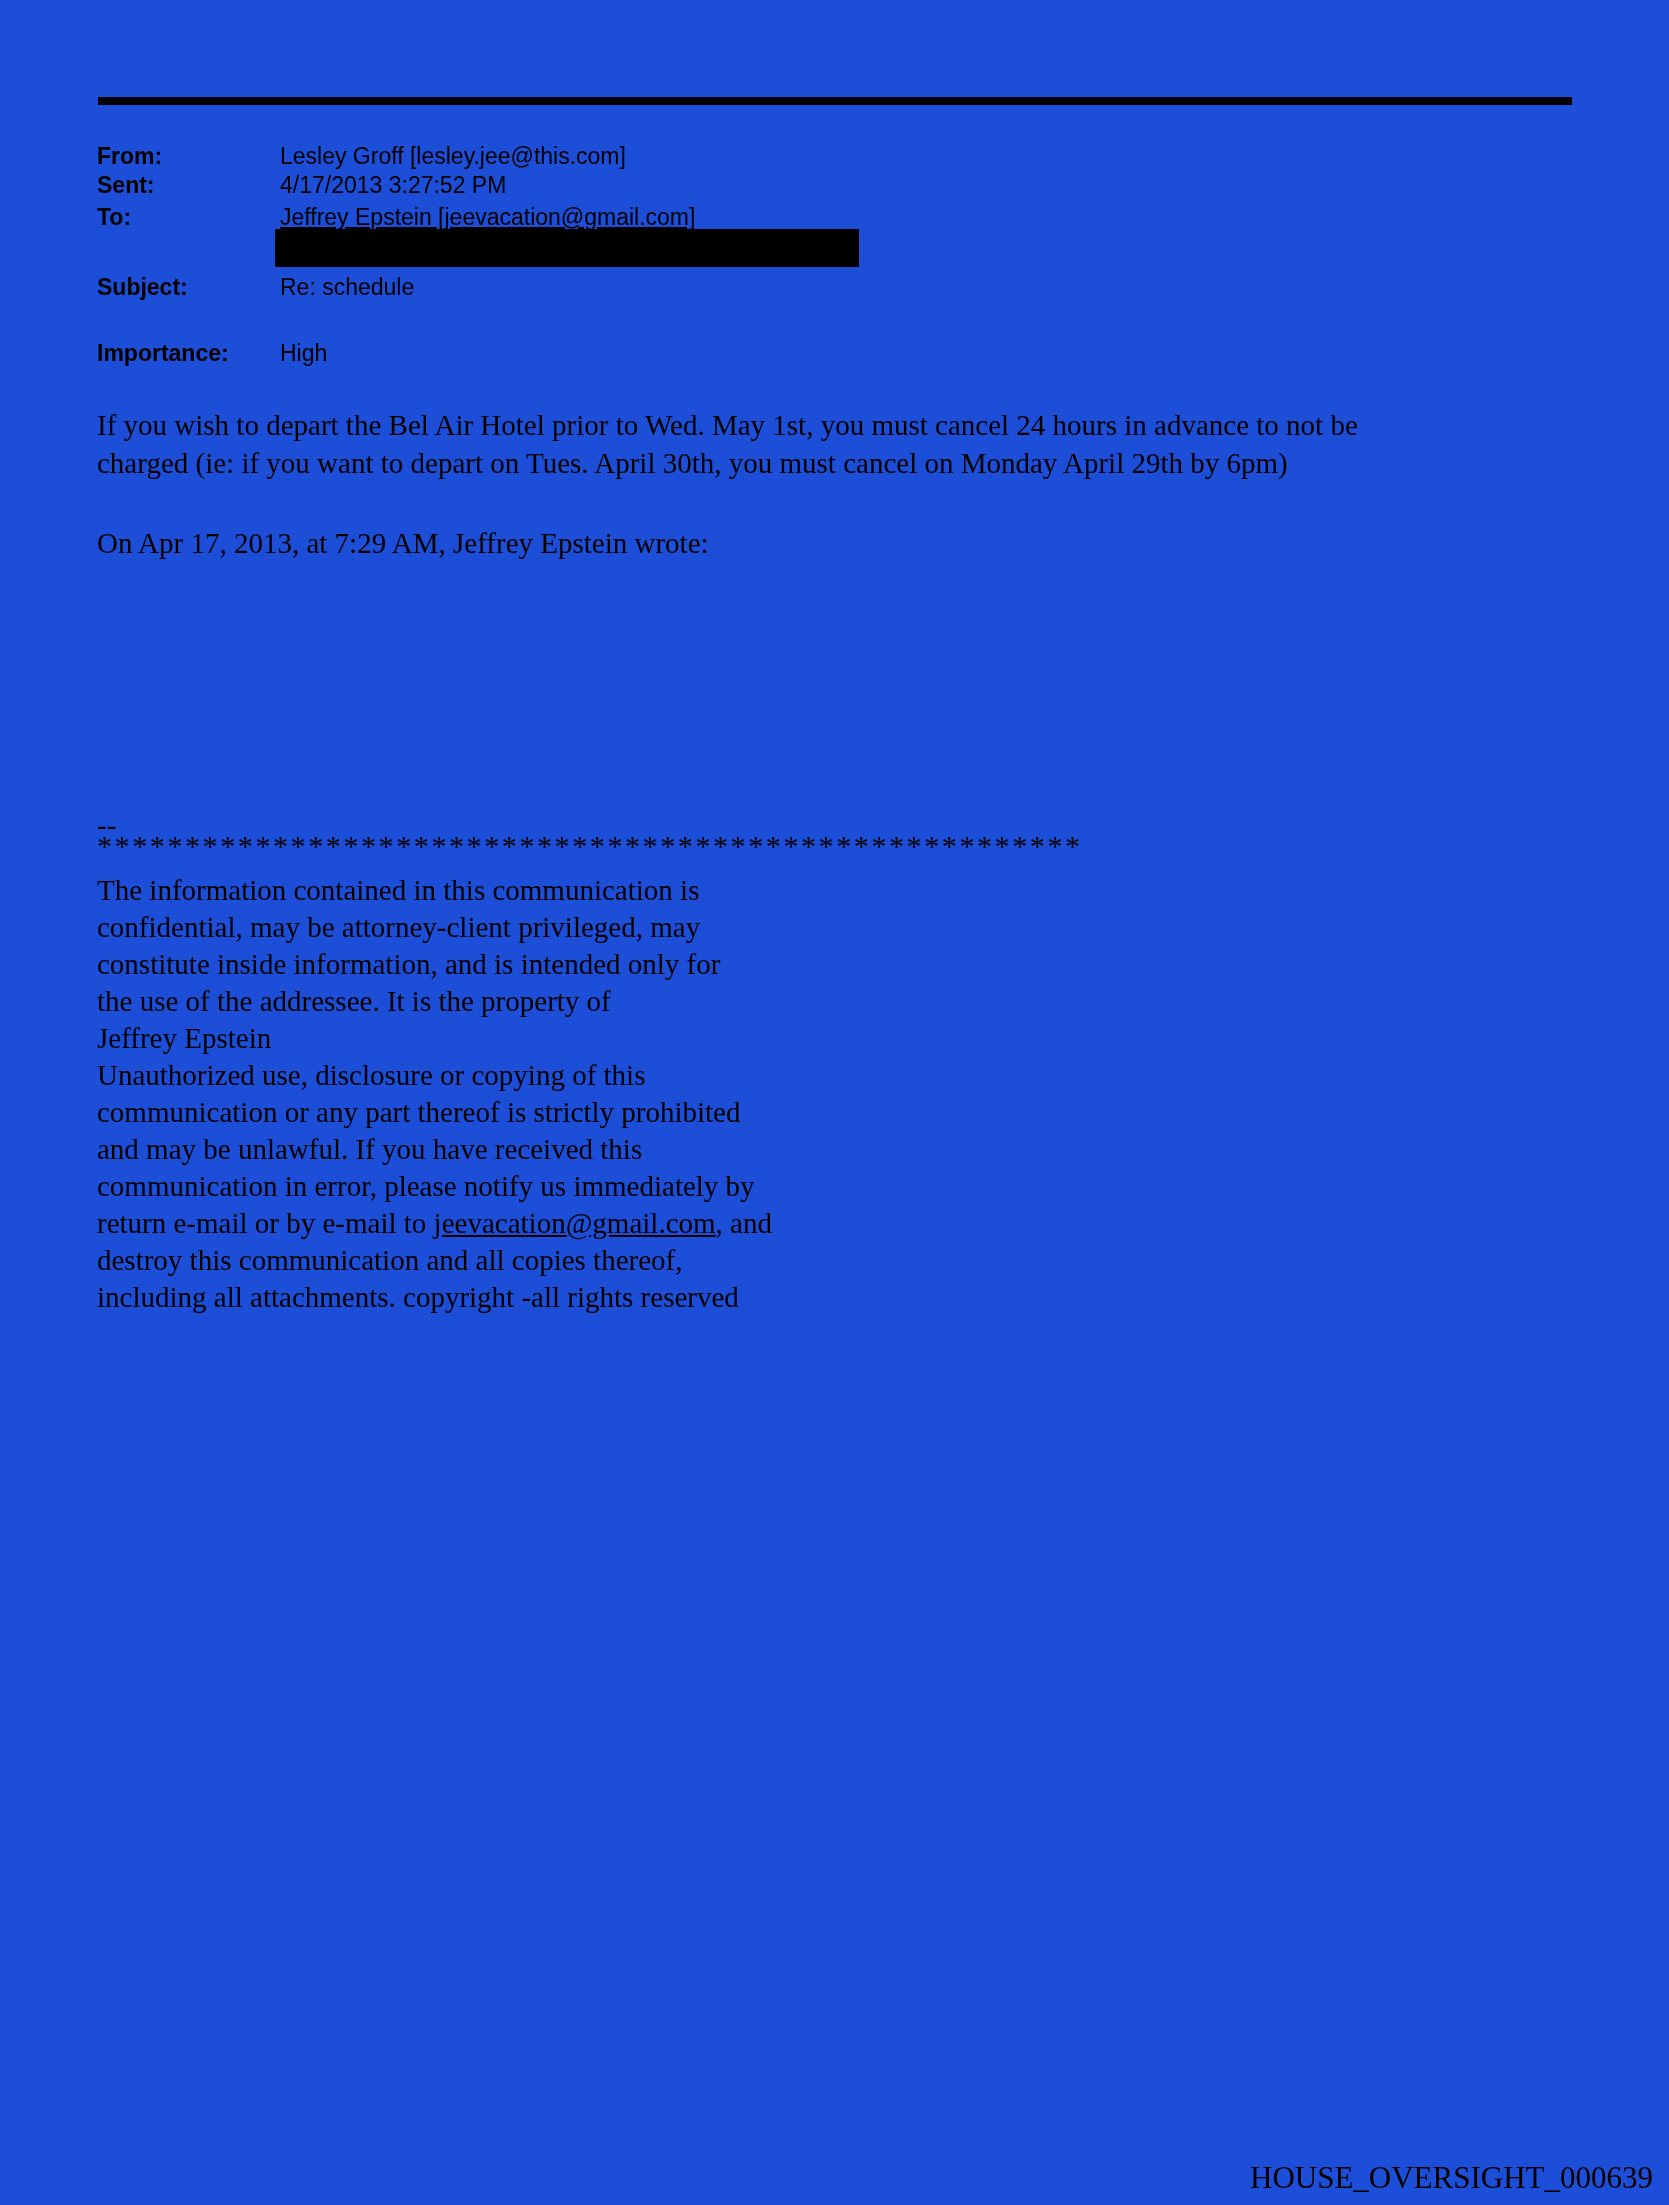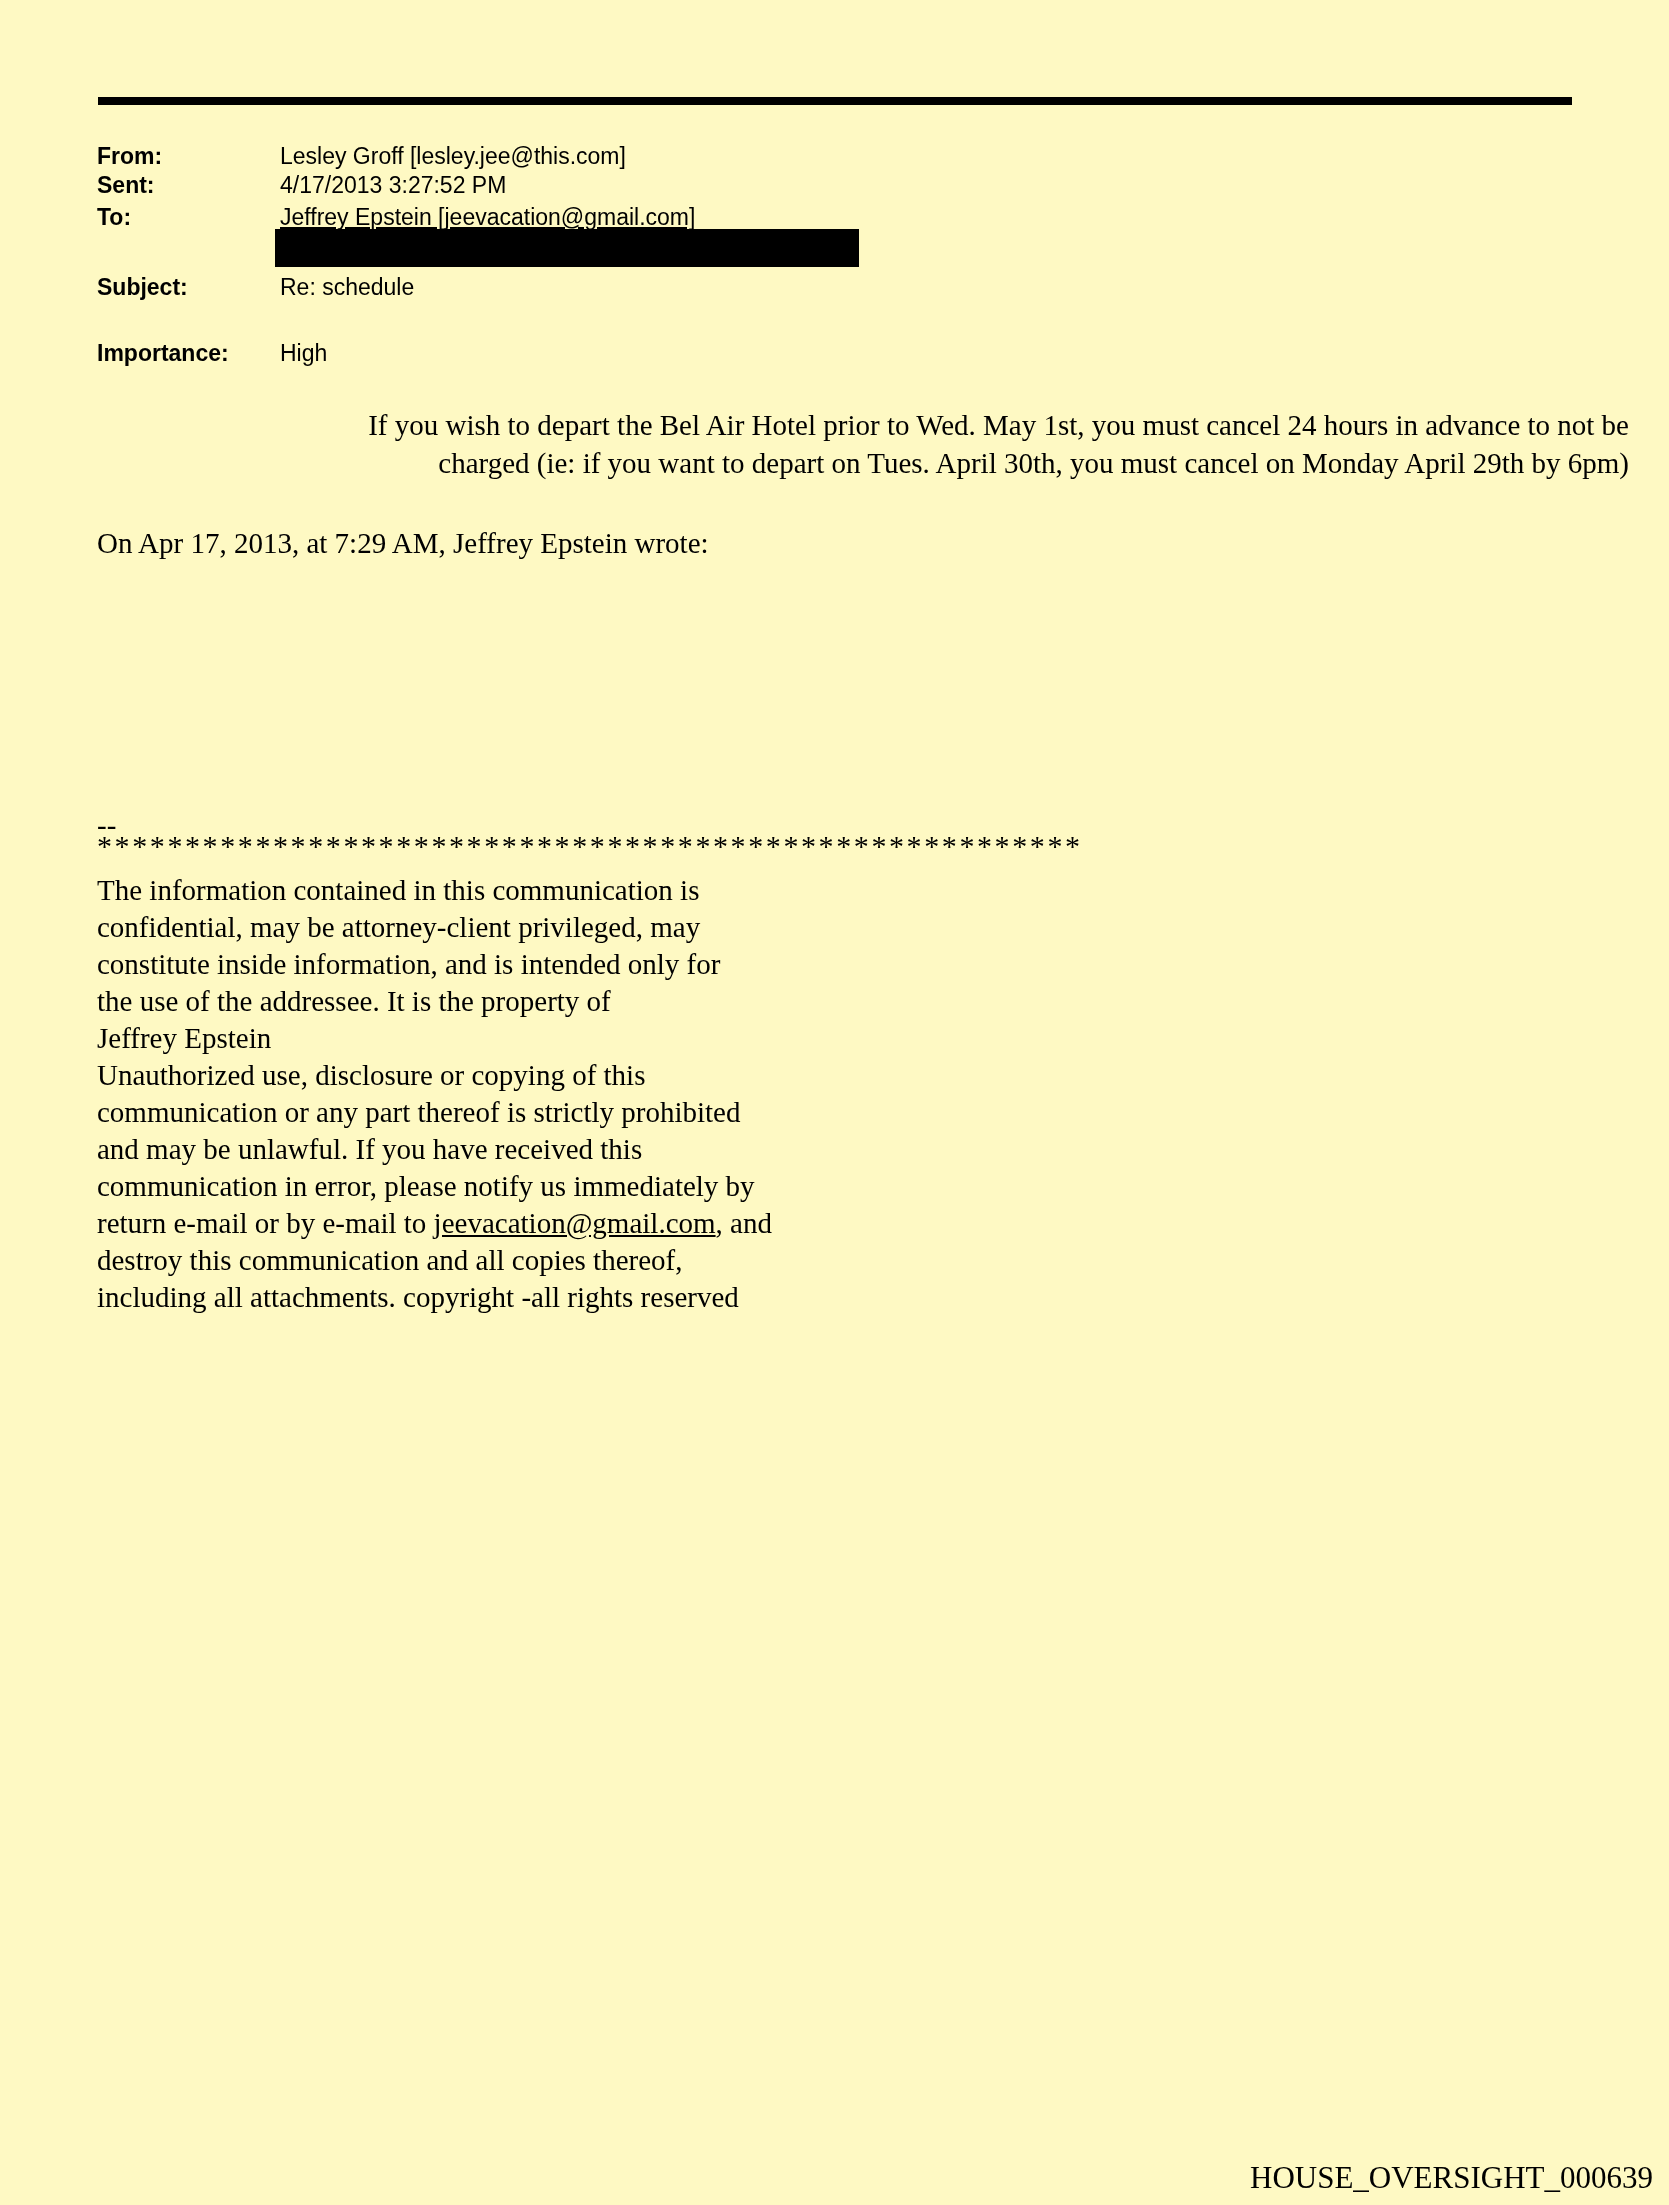--- a/index.html
+++ b/index.html
@@ -1,20 +1,20 @@
 <!DOCTYPE html>
 <html style="font-size:10.5px"><head>
 <meta charset="utf-8">
 <style>
   html, body { margin: 0; padding: 0; background: #ffffff; }
   .page {
     position: relative;
     width: 1669px;
     height: 2205px;
-    background: #fef9c3;
+    background: #1d4ed8;
     overflow: hidden;
     color: #000000;
   }
 
   
   .top-rule {
     position: absolute;
     left: 98px; top: 97px;
     width: 1474px; height: 7.9px;
     background: #000000;
@@ -47,21 +47,21 @@
   .serif {
     position: absolute;
     left: 97px;
     width: 1532px;
     font-family: "Liberation Serif", serif;
     font-size: 29px;
     line-height: 38px;
     color: #000;
     white-space: pre-wrap;
   }
-  .p-cancel   { top: 406px; text-align: right; }
+  .p-cancel   { top: 406px; }
   .p-quote    { top: 524px; }
   .p-schedule { top: 647px; }
   .p-dashes   { top: 806px; }
   .p-stars    { top: 827px; font-size: 30px; letter-spacing: 2.6px; white-space: nowrap; }
   .p-disclaimer { top: 872px; line-height: 37px; width: 982px; }
   .ulink { text-decoration: underline; }
 
   
   .bates {
     position: absolute;

